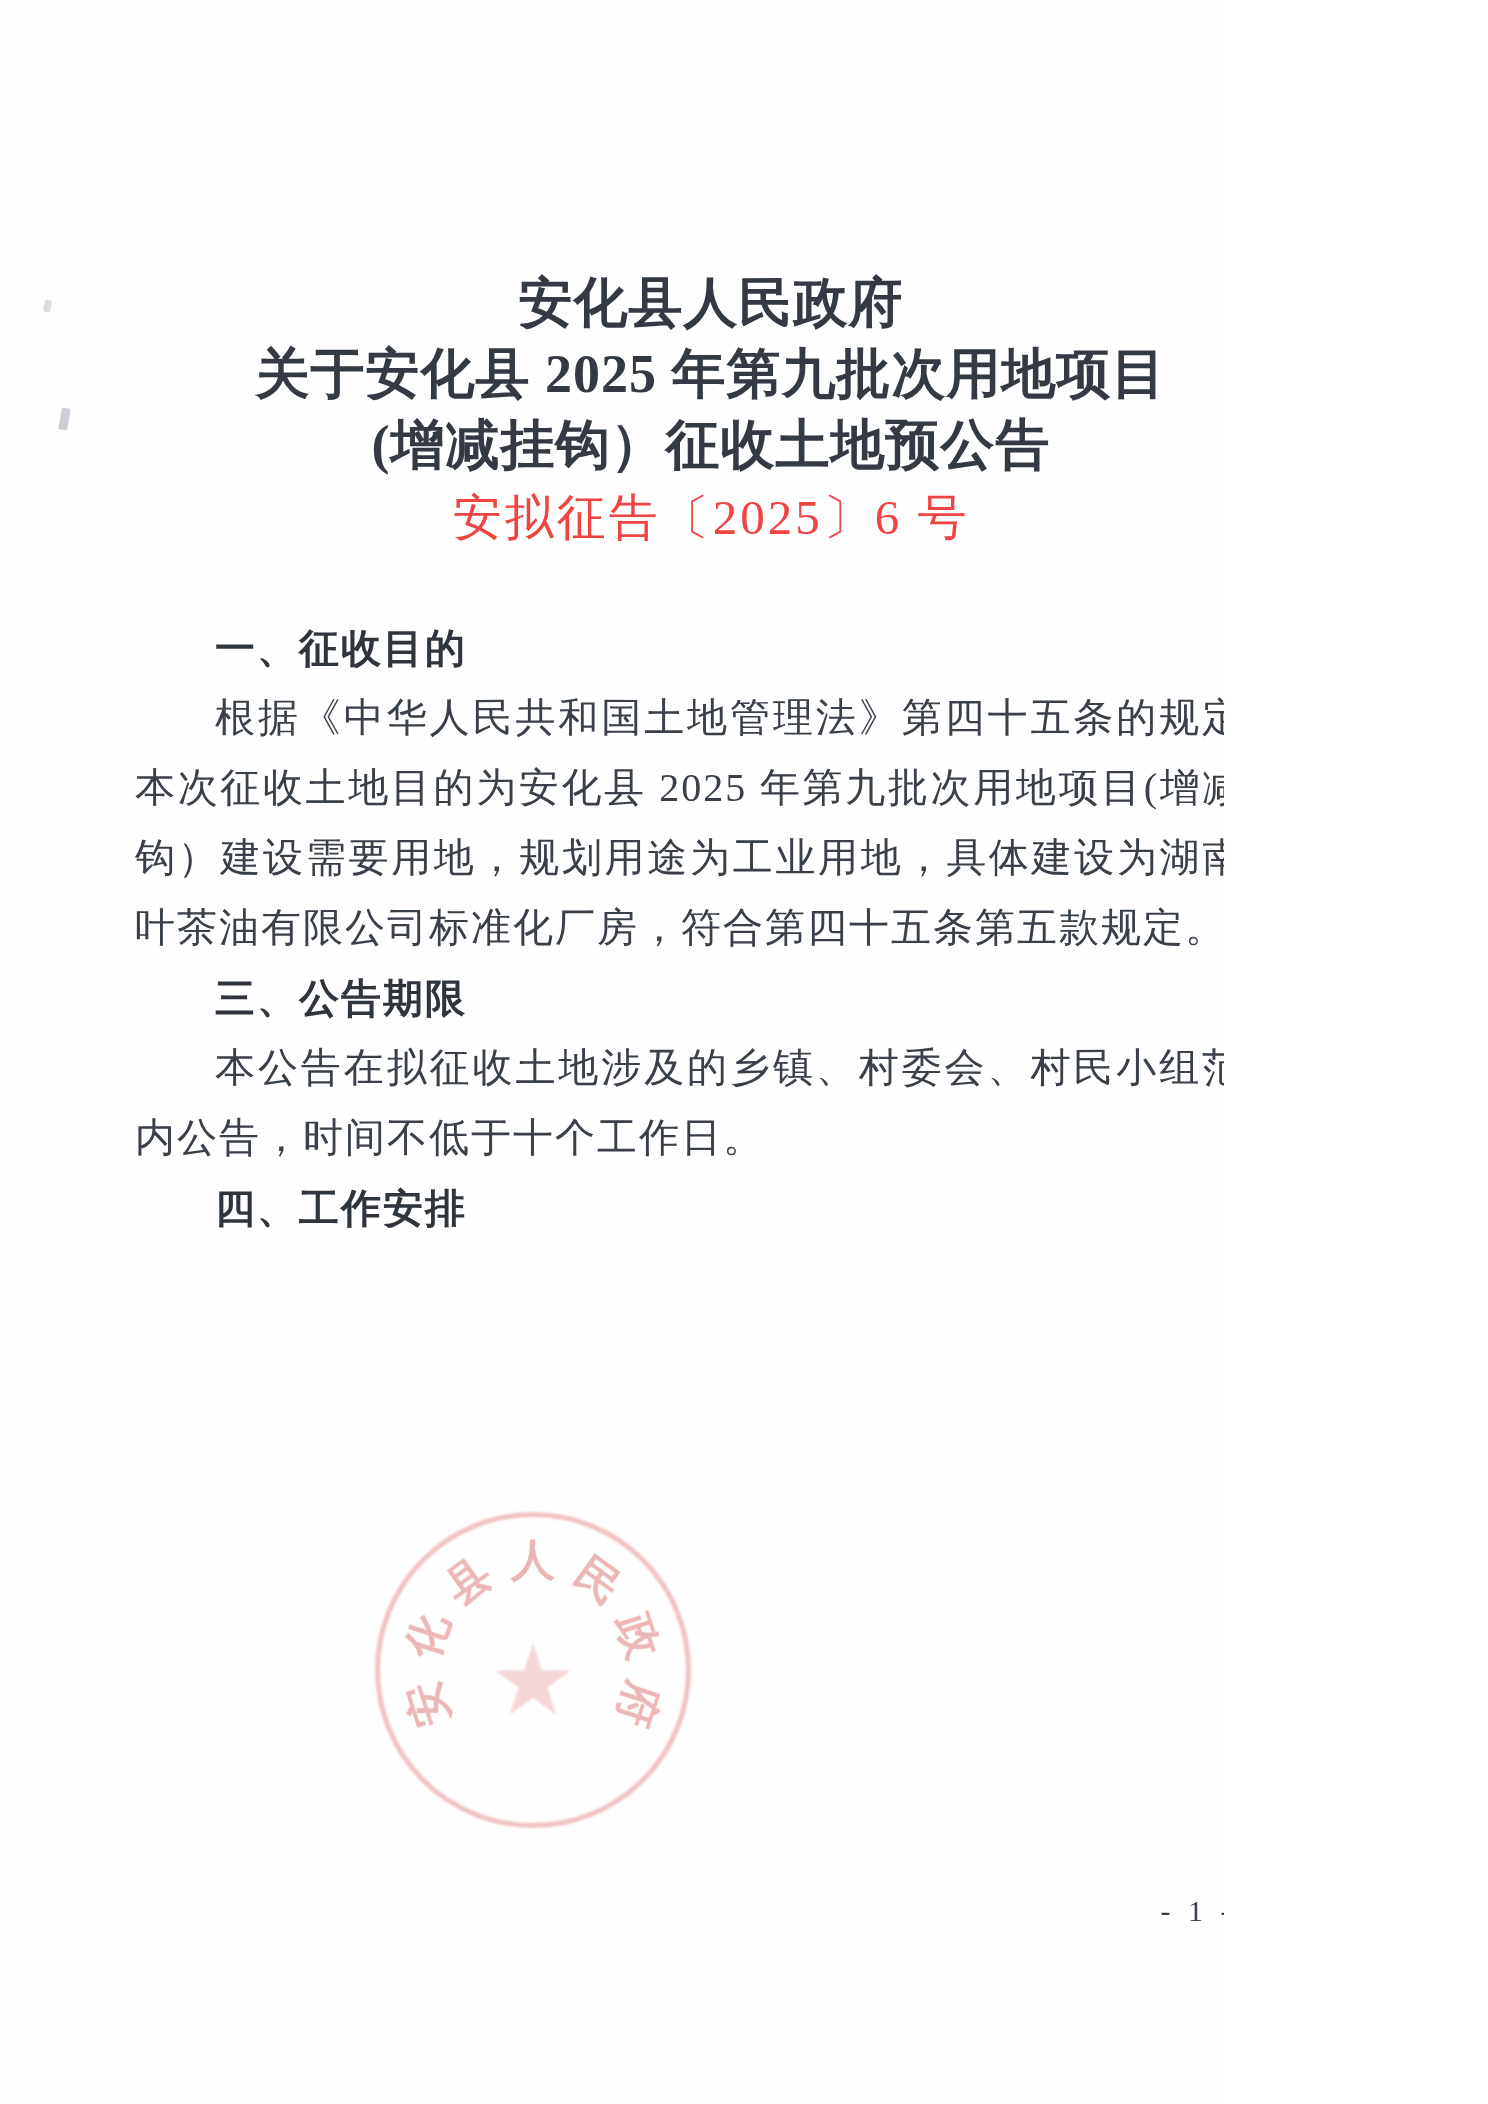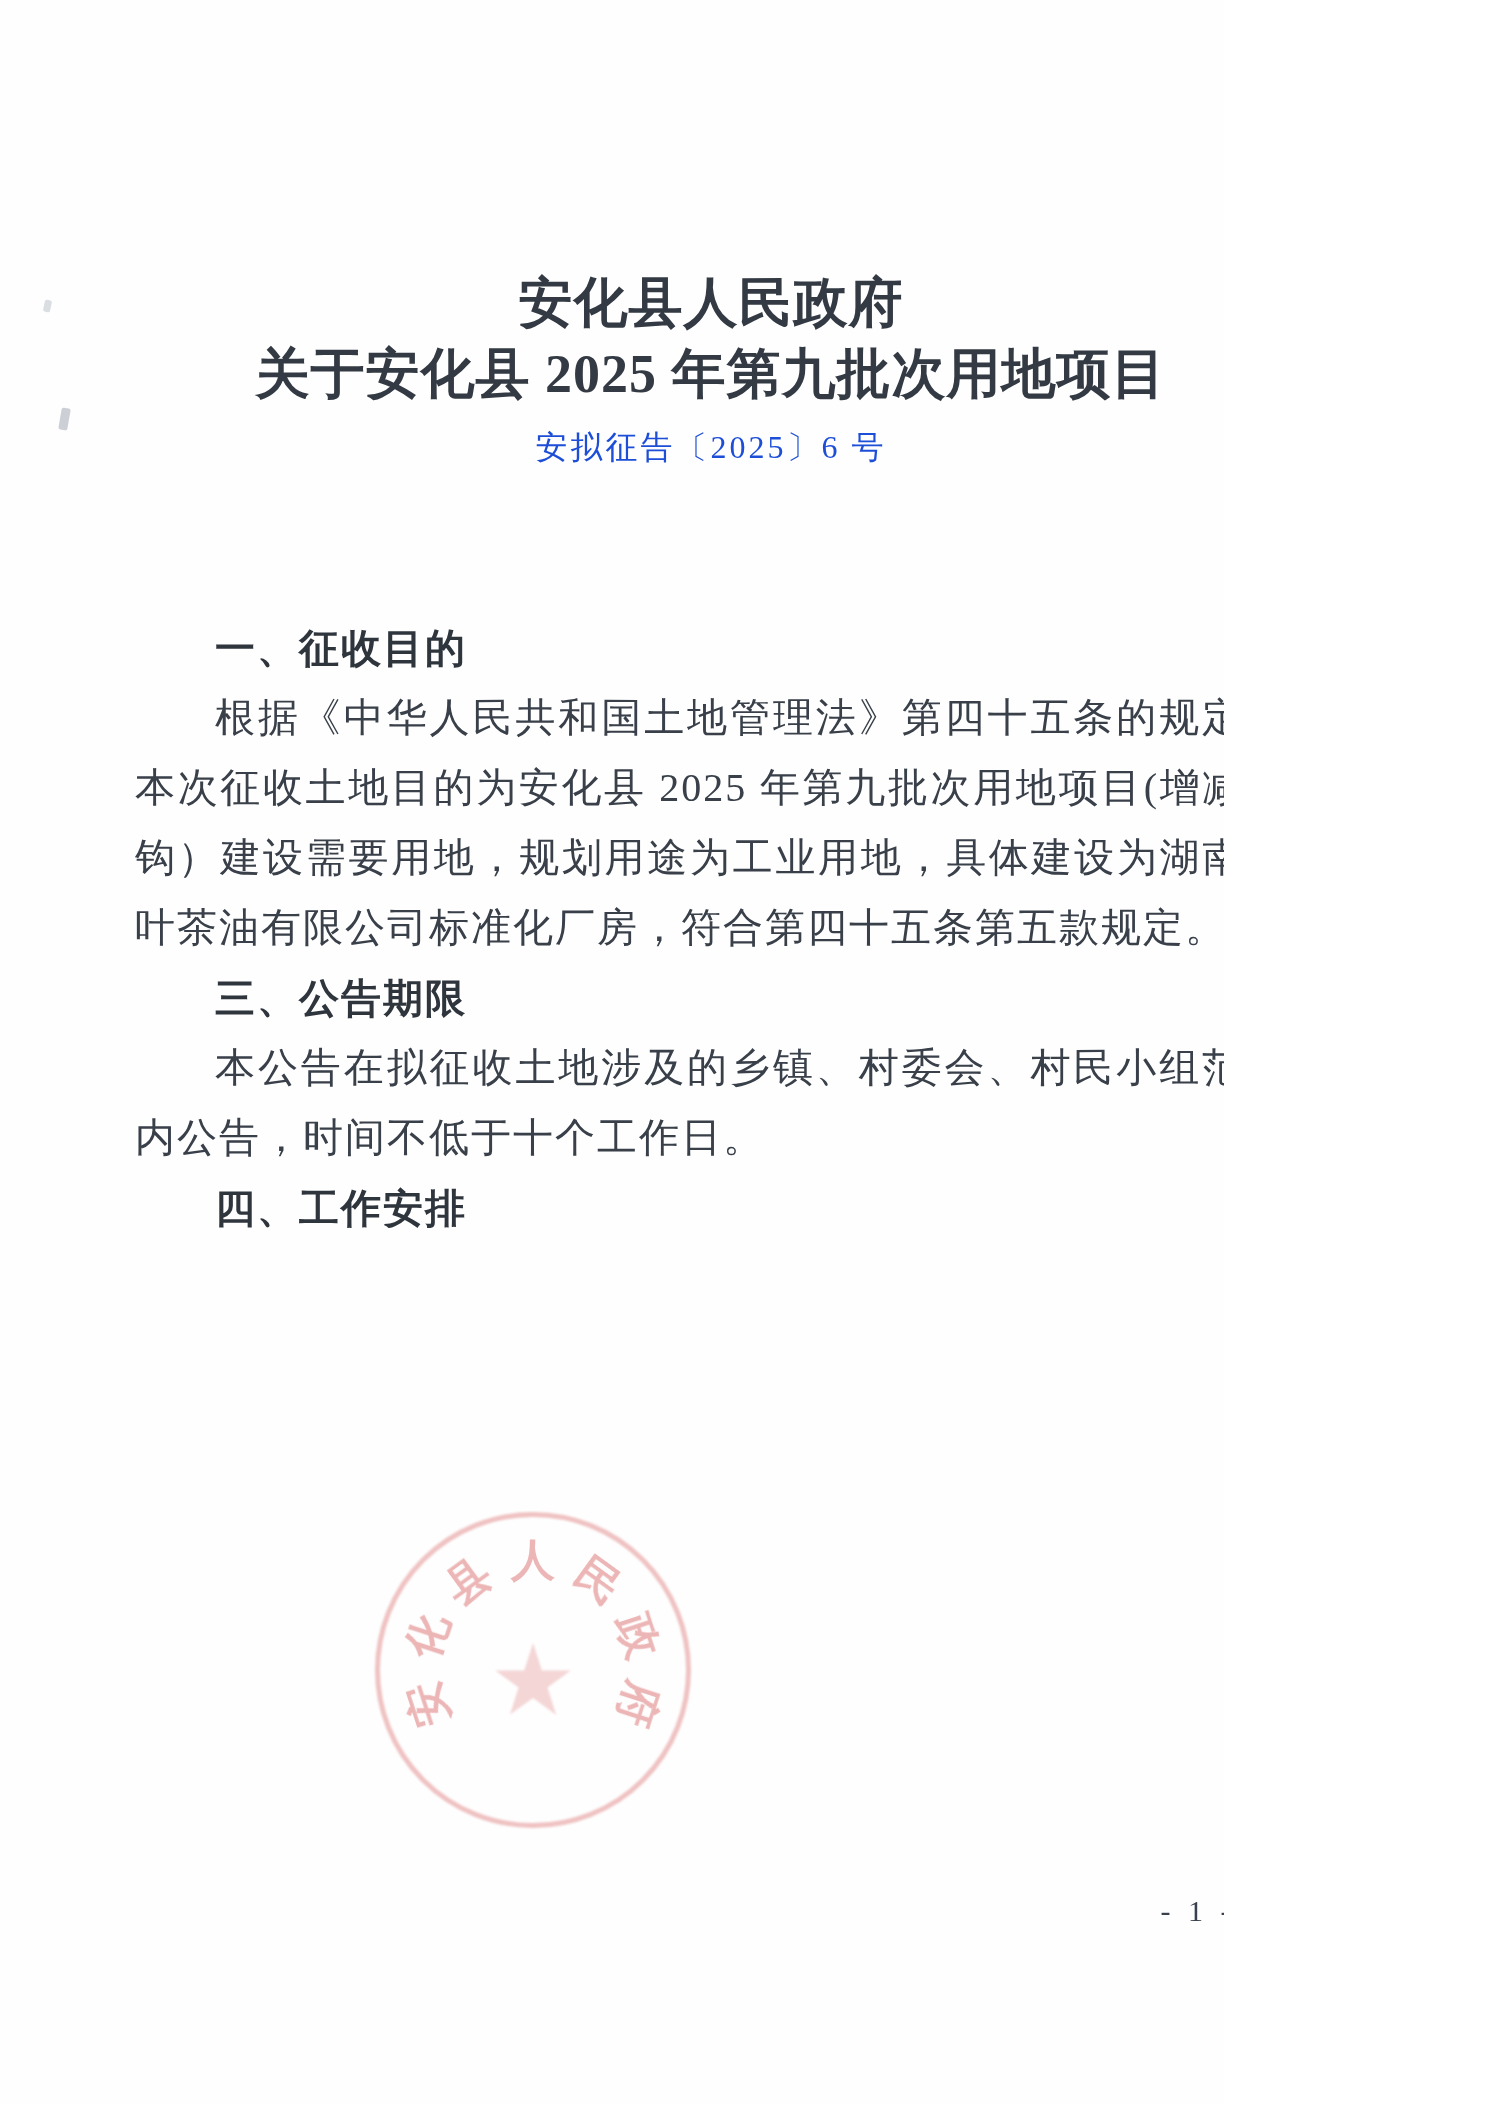--- a/index.html
+++ b/index.html
@@ -30,25 +30,25 @@
     font-size: 54px;
     font-weight: 700;
     line-height: 71px;
     letter-spacing: 1px;
     color: #333a43;
     font-family: "Liberation Serif", "DejaVu Serif", serif;
   }
   .title-line { display: block; white-space: nowrap; }
   .doc-number {
     margin-top: 16px;
-    font-size: 32px;
+    font-size: 49px;
     line-height: 42px;
     letter-spacing: 3px;
     font-weight: 400;
-    color: #1d4ed8;
+    color: #ef4444;
   }
 
   
   .doc-body {
     position: absolute;
     left: 135px;
     top: 613px;
     width: 1152px;
     font-size: 40px;
     line-height: 70px;
@@ -148,20 +148,21 @@
 
 <div class="page">
 
   <div class="margin-speck speck-1"></div>
   <div class="margin-speck speck-2"></div>
 
   <header class="doc-header">
     <h1 class="doc-title">
       <span class="title-line">安化县人民政府</span>
       <span class="title-line">关于安化县 2025 年第九批次用地项目</span>
+      <span class="title-line">(增减挂钩）征收土地预公告</span>
     </h1>
     <div class="doc-number">安拟征告〔2025〕6 号</div>
   </header>
 
   <main class="doc-body">
     <h2 class="section-heading">一、征收目的</h2>
     <p class="body-para">根据《中华人民共和国土地管理法》第四十五条的规定，本次征收土地目的为安化县 2025 年第九批次用地项目(增减挂钩）建设需要用地，规划用途为工业用地，具体建设为湖南金叶茶油有限公司标准化厂房，符合第四十五条第五款规定。</p>
     <h2 class="section-heading">三、公告期限</h2>
     <p class="body-para">本公告在拟征收土地涉及的乡镇、村委会、村民小组范围内公告，时间不低于十个工作日。</p>
     <h2 class="section-heading">四、工作安排</h2>

